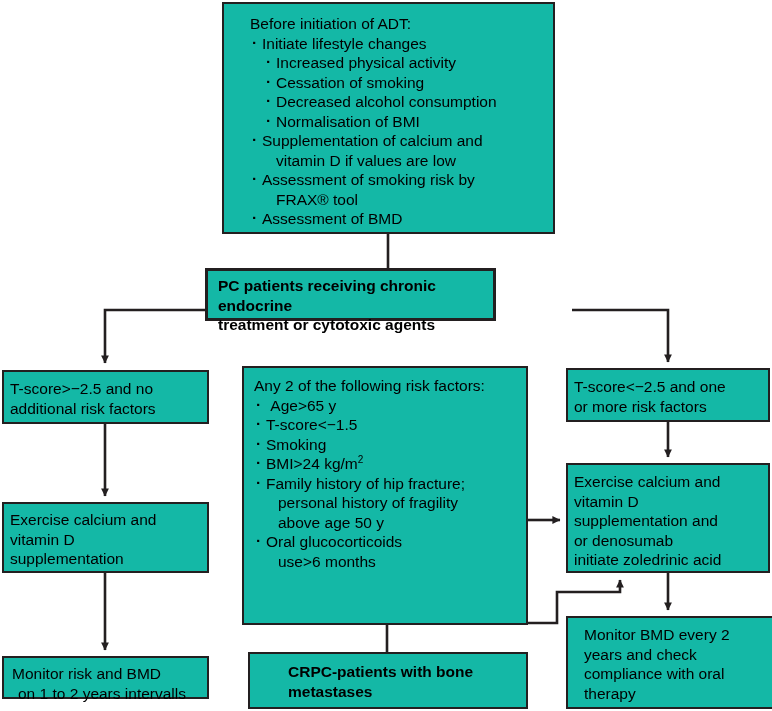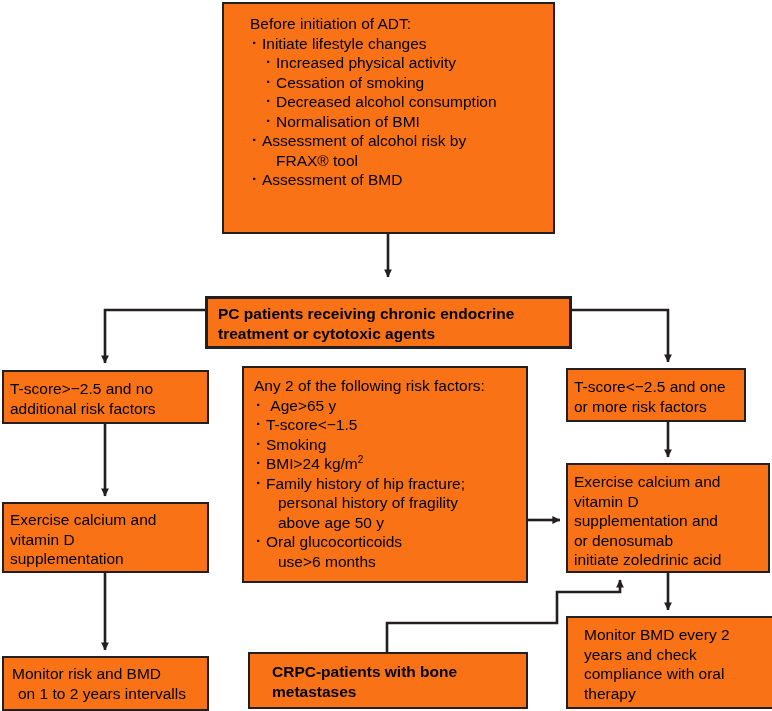--- a/index.html
+++ b/index.html
@@ -5,21 +5,21 @@
   html,body{margin:0;padding:0;background:#ffffff;}
   body{
     width:772px;height:711px;position:relative;overflow:hidden;
     font-family:"Liberation Sans","DejaVu Sans",sans-serif;
     color:#000000;
   }
   #canvas{position:absolute;left:0;top:0;width:772px;height:711px;}
   svg.lines{position:absolute;left:0;top:0;width:772px;height:711px;pointer-events:none;}
   .box{
     position:absolute;box-sizing:border-box;
-    border:2px solid #231f20;background:#f97316;
+    border:2px solid #231f20;background:#14b8a6;
     font-size:15.5px;line-height:19.5px;
   }
   .box.thick{border-width:3.5px;font-weight:bold;}
   .inner{padding:6px 8px;}
   .ctr{text-align:left;}
   .lft{text-align:left;}
   .ul{margin:0;padding:0;list-style:none;}
   .ul li{position:relative;padding-left:12px;}
   .ul li:before{content:"\00B7";position:absolute;left:2px;top:-1px;font-weight:bold;}
   .ul li.ind{padding-left:26px;}
@@ -79,27 +79,28 @@
 
   <div class="box" style="left:222px;top:2px;width:333px;height:232px;">
     <div class="inner lft" style="padding:10px 10px 8px 26px;">
       <div>Before initiation of ADT:</div>
       <ul class="ul">
         <li><span>Initiate lifestyle changes</span></li>
         <li class="ind"><span>Increased physical activity</span></li>
         <li class="ind"><span>Cessation of smoking</span></li>
         <li class="ind"><span>Decreased alcohol consumption</span></li>
         <li class="ind"><span>Normalisation of BMI</span></li>
-        <li><span>Assessment of alcohol risk by</span><span class="cont2">FRAX® tool</span></li>
+        <li><span>Supplementation of calcium and</span><span class="cont2">vitamin D if values are low</span></li>
+        <li><span>Assessment of smoking risk by</span><span class="cont2">FRAX® tool</span></li>
         <li><span>Assessment of BMD</span></li>
       </ul>
     </div>
   </div>
 
-  <div class="box thick" style="left:205px;top:296px;width:367px;height:53px;">
+  <div class="box thick" style="left:205px;top:268px;width:291px;height:53px;">
     <div class="inner lft" style="padding:5px 8px 5px 10px;">
       <div>PC patients receiving chronic endocrine</div>
       <div>treatment or cytotoxic agents</div>
     </div>
   </div>
 
   <div class="box" style="left:2px;top:370px;width:207px;height:54px;">
     <div class="inner ctr" style="padding:7px 6px;">
       <div>T-score&gt;−2.5 and no</div>
       <div>additional risk factors</div>
@@ -107,28 +108,28 @@
   </div>
 
   <div class="box" style="left:2px;top:502px;width:207px;height:71px;">
     <div class="inner ctr" style="padding:6px 6px;">
       <div>Exercise calcium and</div>
       <div>vitamin D</div>
       <div>supplementation</div>
     </div>
   </div>
 
-  <div class="box" style="left:2px;top:656px;width:207px;height:55px;">
+  <div class="box" style="left:2px;top:656px;width:207px;height:43px;">
     <div class="inner lft" style="padding:6px 4px 6px 8px;">
       <div>Monitor risk and BMD</div>
       <div style="padding-left:6px;">on 1 to 2 years intervalls</div>
     </div>
   </div>
 
-  <div class="box" style="left:242px;top:366px;width:286px;height:217px;">
+  <div class="box" style="left:242px;top:366px;width:286px;height:259px;">
     <div class="inner lft" style="padding:8px 6px 6px 10px;">
       <div>Any 2 of the following risk factors:</div>
       <ul class="ul">
         <li><span>&nbsp;</span><span>Age&gt;65 y</span></li>
         <li><span>T-score&lt;−1.5</span></li>
         <li><span>Smoking</span></li>
         <li><span>BMI&gt;24 kg/m</span><sup>2</sup></li>
         <li>
           <span>Family history of hip fracture;</span>
           <span class="cont">personal history of fragility</span>
@@ -136,27 +137,27 @@
         </li>
         <li>
           <span>Oral glucocorticoids</span>
           <span class="cont">use&gt;6 months</span>
         </li>
       </ul>
     </div>
   </div>
 
   <div class="box" style="left:248px;top:652px;width:280px;height:57px;font-weight:bold;">
-    <div class="inner lft" style="padding:8px 6px 6px 22px;">
+    <div class="inner lft" style="padding:8px 6px 6px 38px;">
       <div>CRPC-patients with bone</div>
       <div>metastases</div>
     </div>
   </div>
 
-  <div class="box" style="left:566px;top:368px;width:180px;height:54px;">
+  <div class="box" style="left:566px;top:368px;width:204px;height:54px;">
     <div class="inner ctr" style="padding:7px 6px;">
       <div>T-score&lt;−2.5 and one</div>
       <div>or more risk factors</div>
     </div>
   </div>
 
   <div class="box" style="left:566px;top:463px;width:204px;height:110px;">
     <div class="inner ctr" style="padding:7px 6px;">
       <div>Exercise calcium and</div>
       <div>vitamin D</div>

